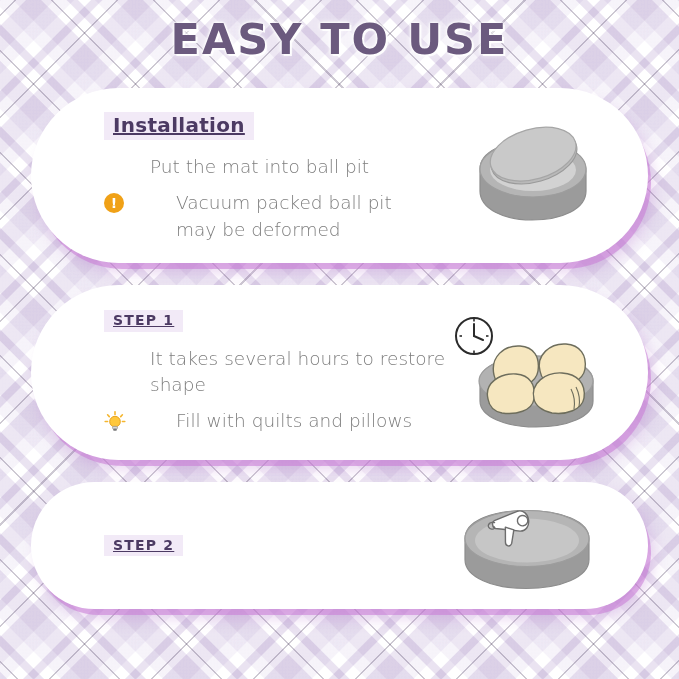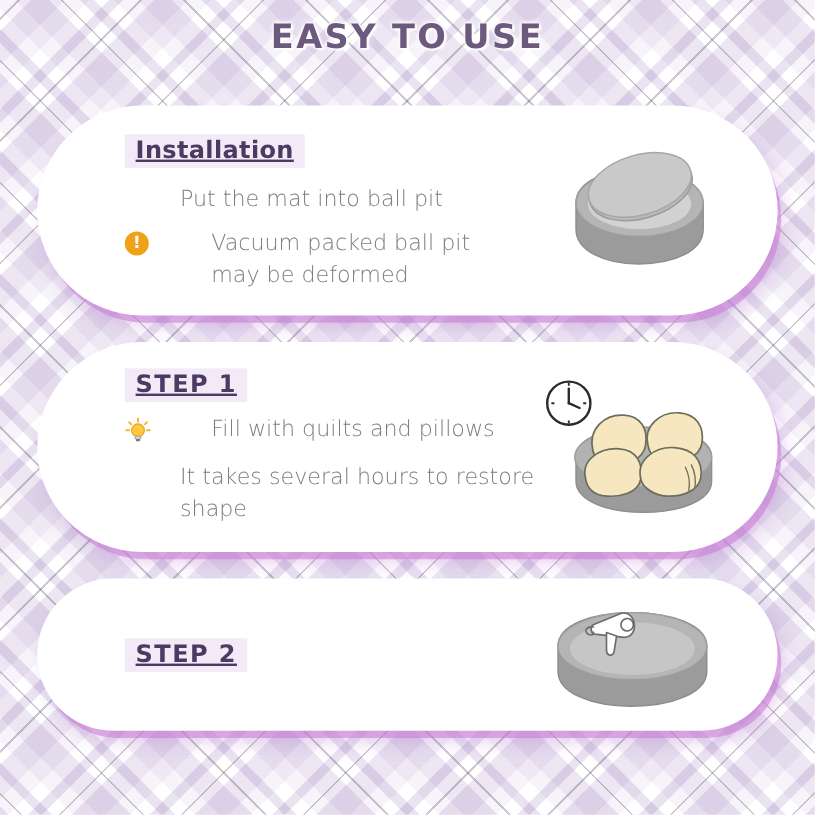--- a/index.html
+++ b/index.html
@@ -58,21 +58,21 @@
         rgba(138,128,150,0.00) 71.5px, rgba(138,128,150,0.00) 72px
       );
     mix-blend-mode:multiply;
   }
 
   
   #page-title{
     position:absolute;left:0;right:0;top:14px;
     text-align:center;
     z-index:5;
-    font-size:28px;
+    font-size:43px;
     font-weight:bold;
     letter-spacing:2px;
     color:#6b5a7e;
     text-shadow:
        0 0 3px #ffffff, 0 0 3px #ffffff, 0 0 6px #ffffff,
        2px 2px 0 rgba(255,255,255,0.9);
     font-family:"DejaVu Sans", sans-serif;
   }
 
   
@@ -107,21 +107,21 @@
     color:#4c3a63;
     font-weight:bold;
     font-size:20px;
     padding:3px 9px 4px 9px;
     align-self:flex-start;
     font-family:"DejaVu Sans", sans-serif;
     letter-spacing:0.3px;
     line-height:1.05;
     text-decoration:underline;
   }
-  .badge.step{letter-spacing:1.2px;font-size:20px;}
+  .badge.step{letter-spacing:1.2px;font-size:14px;}
 
   .body-line{
     color:#7d7d7d;
     font-size:18.5px;
     line-height:1.42;
     margin-top:14px;
     font-family:"DejaVu Sans", sans-serif;
     font-weight:300;
     display:flex;
     align-items:flex-start;
@@ -197,42 +197,42 @@
         <ellipse cx="68" cy="33" rx="44" ry="25" fill="#c9c9c9" stroke="#a6a6a6" stroke-width="1.2"></ellipse>
       </g>
     </svg>
   </div>
 </div>
 
 <div class="card" id="card-2">
   <div class="card-inner">
     <div class="text-col" style="width:400px">
       <span class="badge step">STEP 1</span>
+
+      <div class="body-line">
+        <span class="body-text">It takes several hours to restore shape</span>
+      </div>
 
       <div class="body-line tight">
         <span class="mini-icon">
           <svg viewBox="0 0 22 22" width="22" height="22">
             <g stroke="#f5b62e" stroke-width="1.6" stroke-linecap="round">
               <line x1="11" y1="0.8" x2="11" y2="3.4"></line>
               <line x1="3.6" y1="3.8" x2="5.3" y2="5.6"></line>
               <line x1="18.4" y1="3.8" x2="16.7" y2="5.6"></line>
               <line x1="1.2" y1="10.5" x2="3.6" y2="10.5"></line>
               <line x1="20.8" y1="10.5" x2="18.4" y2="10.5"></line>
             </g>
             <circle cx="11" cy="10.6" r="5.3" fill="#ffc83d" stroke="#e8a21d" stroke-width="1"></circle>
             <rect x="8.6" y="15.4" width="4.8" height="2.6" rx="0.8" fill="#d9d9d9" stroke="#9b9b9b" stroke-width="0.8"></rect>
             <rect x="9.2" y="17.8" width="3.6" height="2" rx="0.8" fill="#7a7a7a"></rect>
           </svg>
         </span>
         <span class="body-text">Fill with quilts and pillows</span>
       </div>
-
-      <div class="body-line">
-        <span class="body-text">It takes several hours to restore shape</span>
-      </div>
     </div>
 
     <svg class="illus" id="illus-2" viewBox="0 0 160 120">
 
       <g>
         <circle cx="24" cy="23" r="18" fill="#ffffff" stroke="#2b2b2b" stroke-width="2"></circle>
         <line x1="24" y1="23" x2="24" y2="11" stroke="#2b2b2b" stroke-width="2" stroke-linecap="round"></line>
         <line x1="24" y1="23" x2="33" y2="27" stroke="#2b2b2b" stroke-width="2" stroke-linecap="round"></line>
         <line x1="24" y1="6" x2="24" y2="8.5" stroke="#2b2b2b" stroke-width="1.6"></line>
         <line x1="24" y1="37.5" x2="24" y2="40" stroke="#2b2b2b" stroke-width="1.6"></line>

